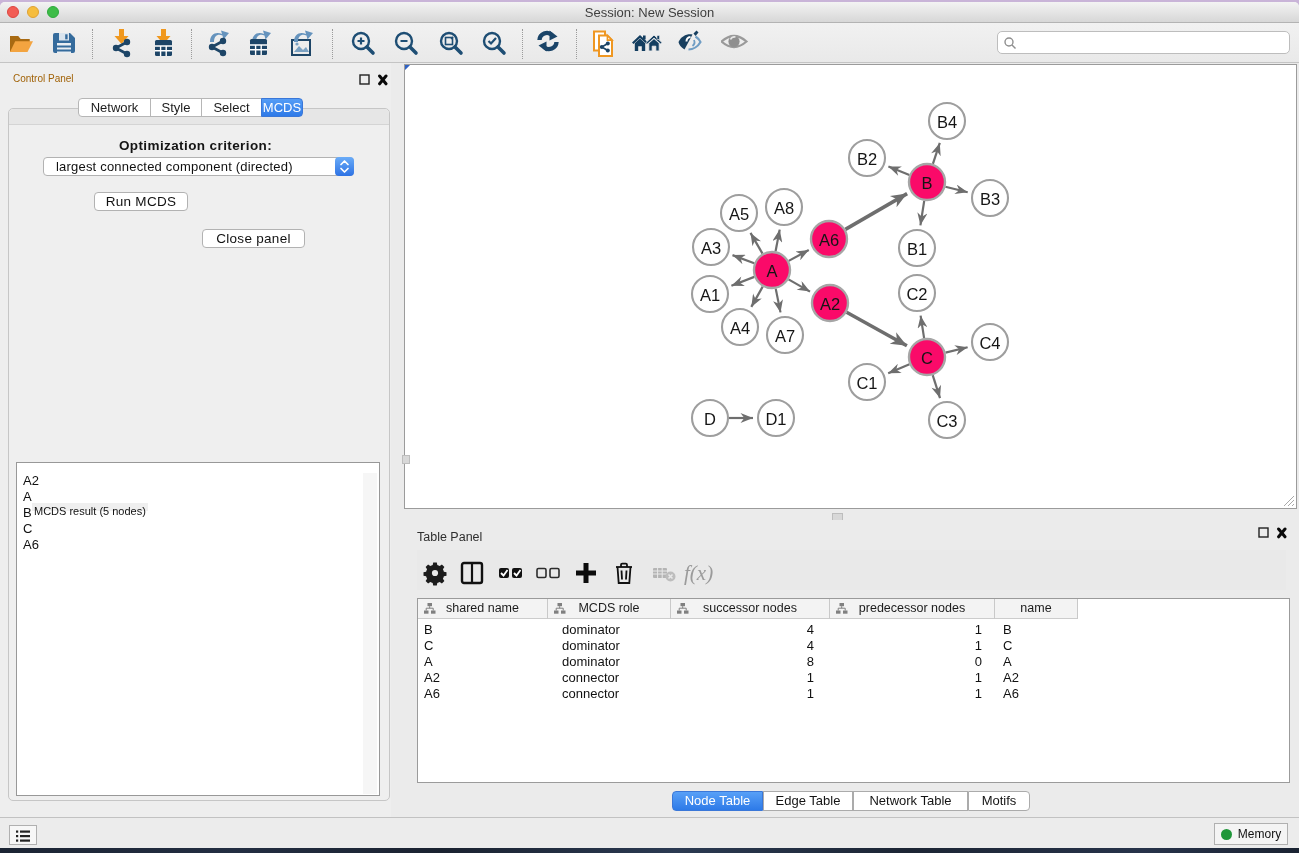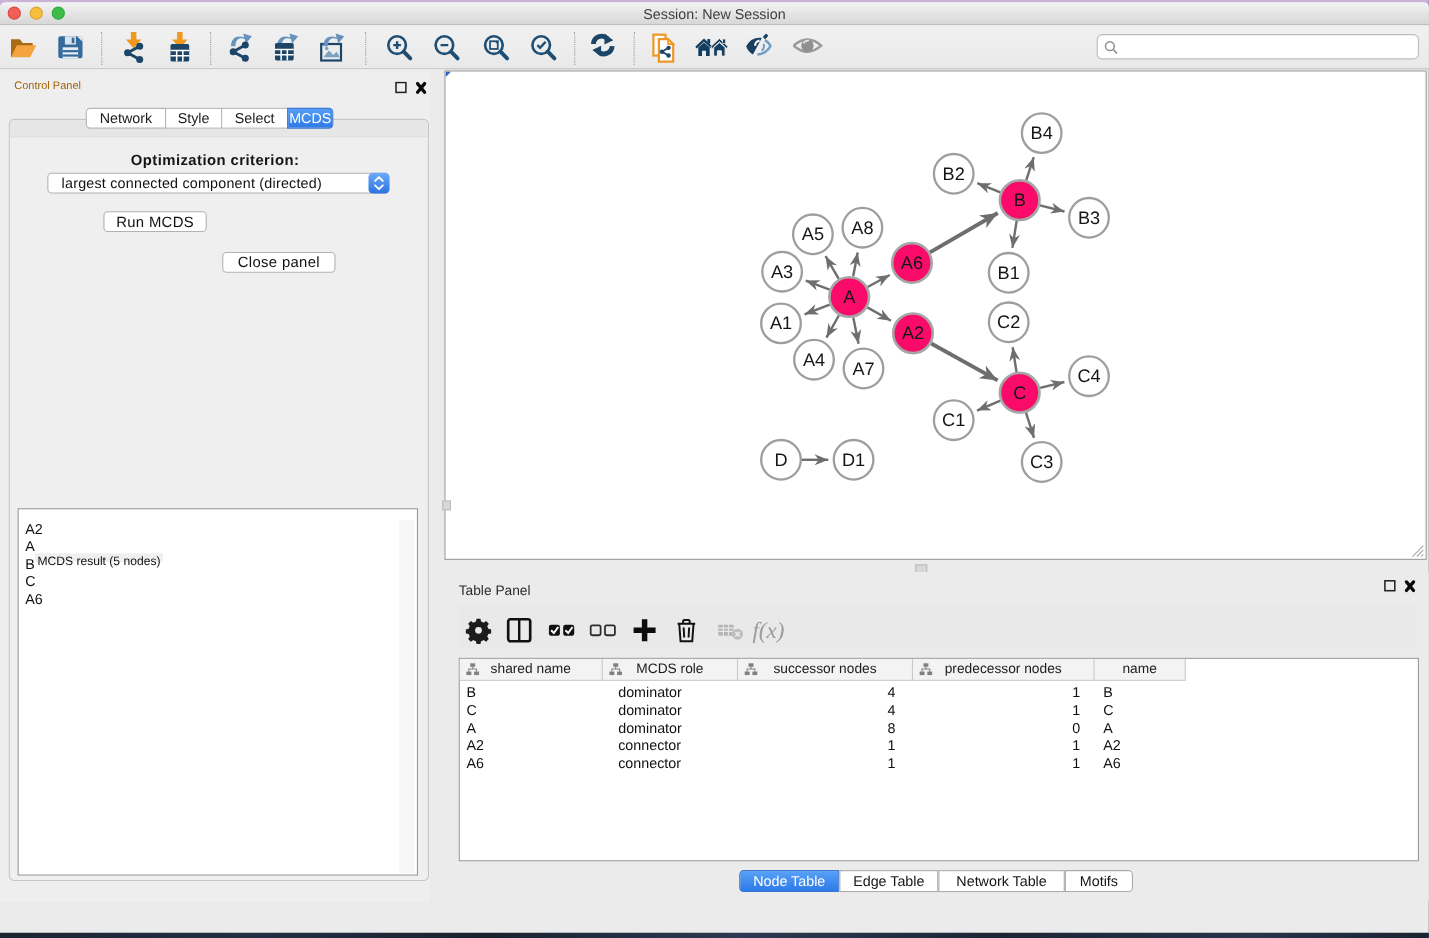--- a/index.html
+++ b/index.html
@@ -444,13 +444,26 @@
     </div>
   </div>
   <div id="ttabs">
     <div class="ttab sel" style="left:0;width:91px;border-radius:4px 0 0 4px;">Node Table</div>
     <div class="ttab" style="left:91px;width:90px;">Edge Table</div>
     <div class="ttab" style="left:181px;width:115px;">Network Table</div>
     <div class="ttab" style="left:296px;width:62px;border-radius:0 4px 4px 0;">Motifs</div>
   </div>
 </div>
 
+<div id="statusbar">
+  <div id="listbtn"><svg width="16" height="14" viewBox="0 0 16 14">
+          <g fill="#222">
+            <rect x="1" y="1.5" width="2.2" height="2.2"></rect>
+            <rect x="5" y="1.5" width="10" height="2.2"></rect>
+            <rect x="1" y="6" width="2.2" height="2.2"></rect>
+            <rect x="5" y="6" width="10" height="2.2"></rect>
+            <rect x="1" y="10.5" width="2.2" height="2.2"></rect>
+            <rect x="5" y="10.5" width="10" height="2.2"></rect>
+          </g>
+        </svg></div>
+  <div id="membtn"><span class="dot"></span>Memory</div>
+</div>
 </div>
 
 </body></html>

